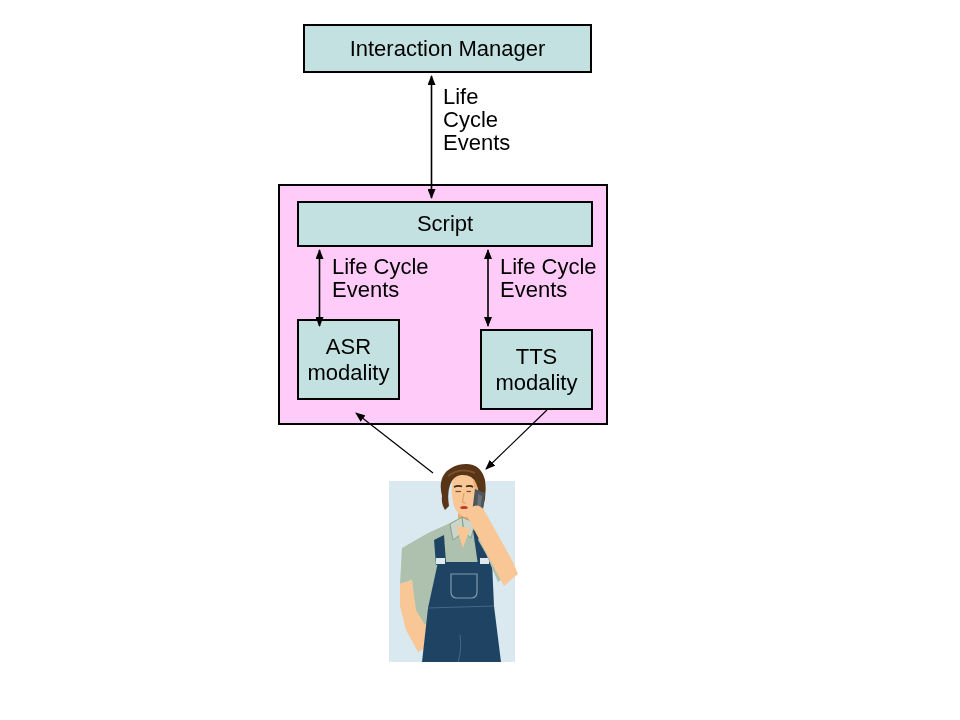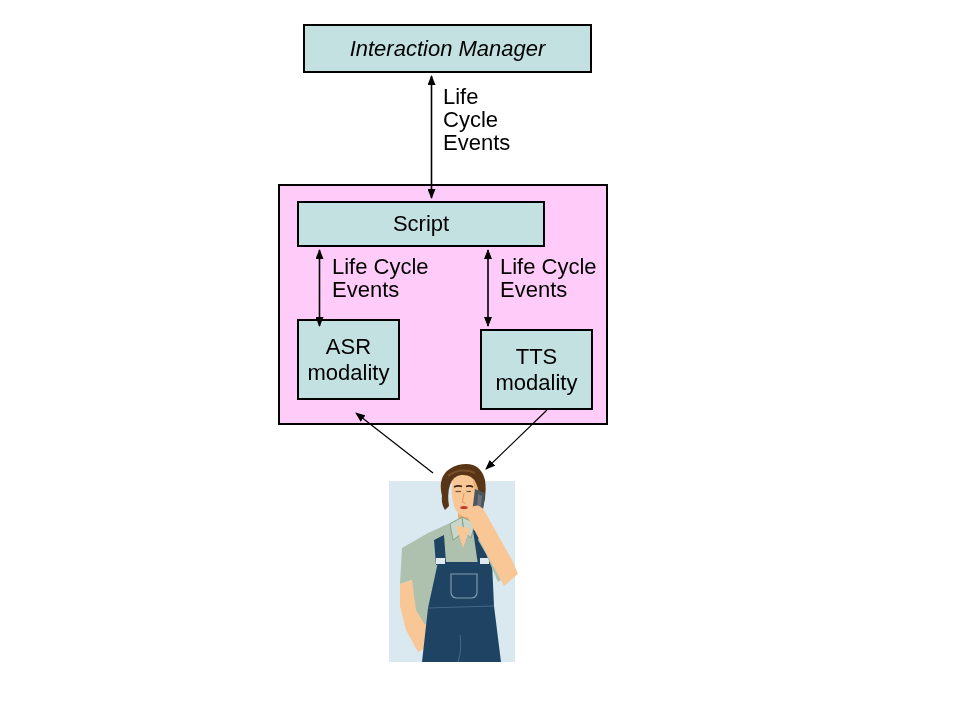--- a/index.html
+++ b/index.html
@@ -13,22 +13,22 @@
     box-sizing:border-box;border:2px solid var(--container-border,#000);
     background:var(--container-fill,#FFCCF9);
   }
   .node{
     position:absolute;box-sizing:border-box;
     border:2px solid var(--node-border,#000);
     background:var(--node-fill,#C4E1E2);
     display:flex;align-items:center;justify-content:center;
     text-align:center;font-size:22px;line-height:1.18;white-space:pre-line;
   }
-  .node.im{left:303px;top:24px;width:289px;height:49px;font-style:italic;}
-  .node.script{left:297px;top:201px;width:248px;height:46px;}
+  .node.im{left:303px;top:24px;width:289px;height:49px;}
+  .node.script{left:297px;top:201px;width:296px;height:46px;}
   .node.asr{left:297px;top:319px;width:103px;height:81px;}
   .node.tts{left:480px;top:329px;width:113px;height:81px;justify-content:center;}
   .edge-label{
     position:absolute;font-size:22px;line-height:23px;white-space:pre-line;
   }
   .edge-label.top{left:443px;top:85px;}
   .edge-label.left{left:332px;top:255px;}
   .edge-label.right{left:500px;top:255px;}
   .connectors{position:absolute;left:0;top:0;width:960px;height:720px;pointer-events:none;}
   .person{position:absolute;left:378px;top:460px;width:150px;height:205px;}

